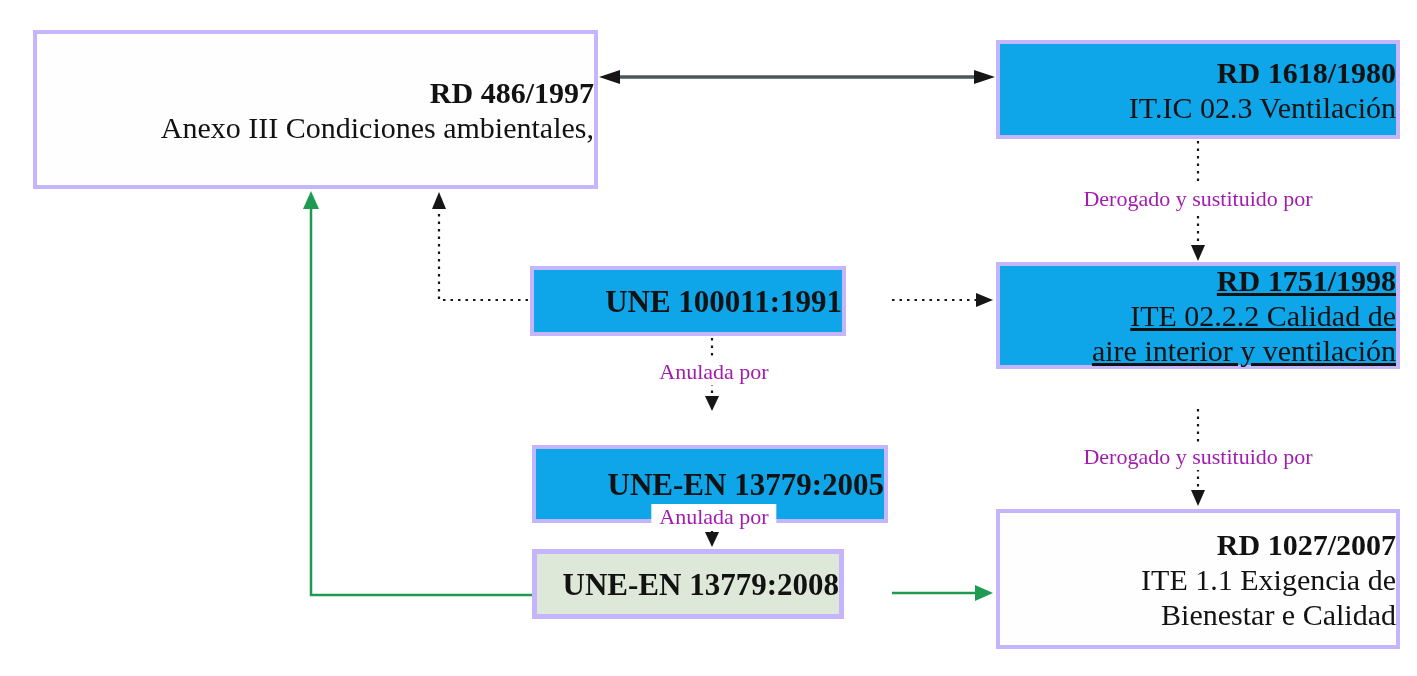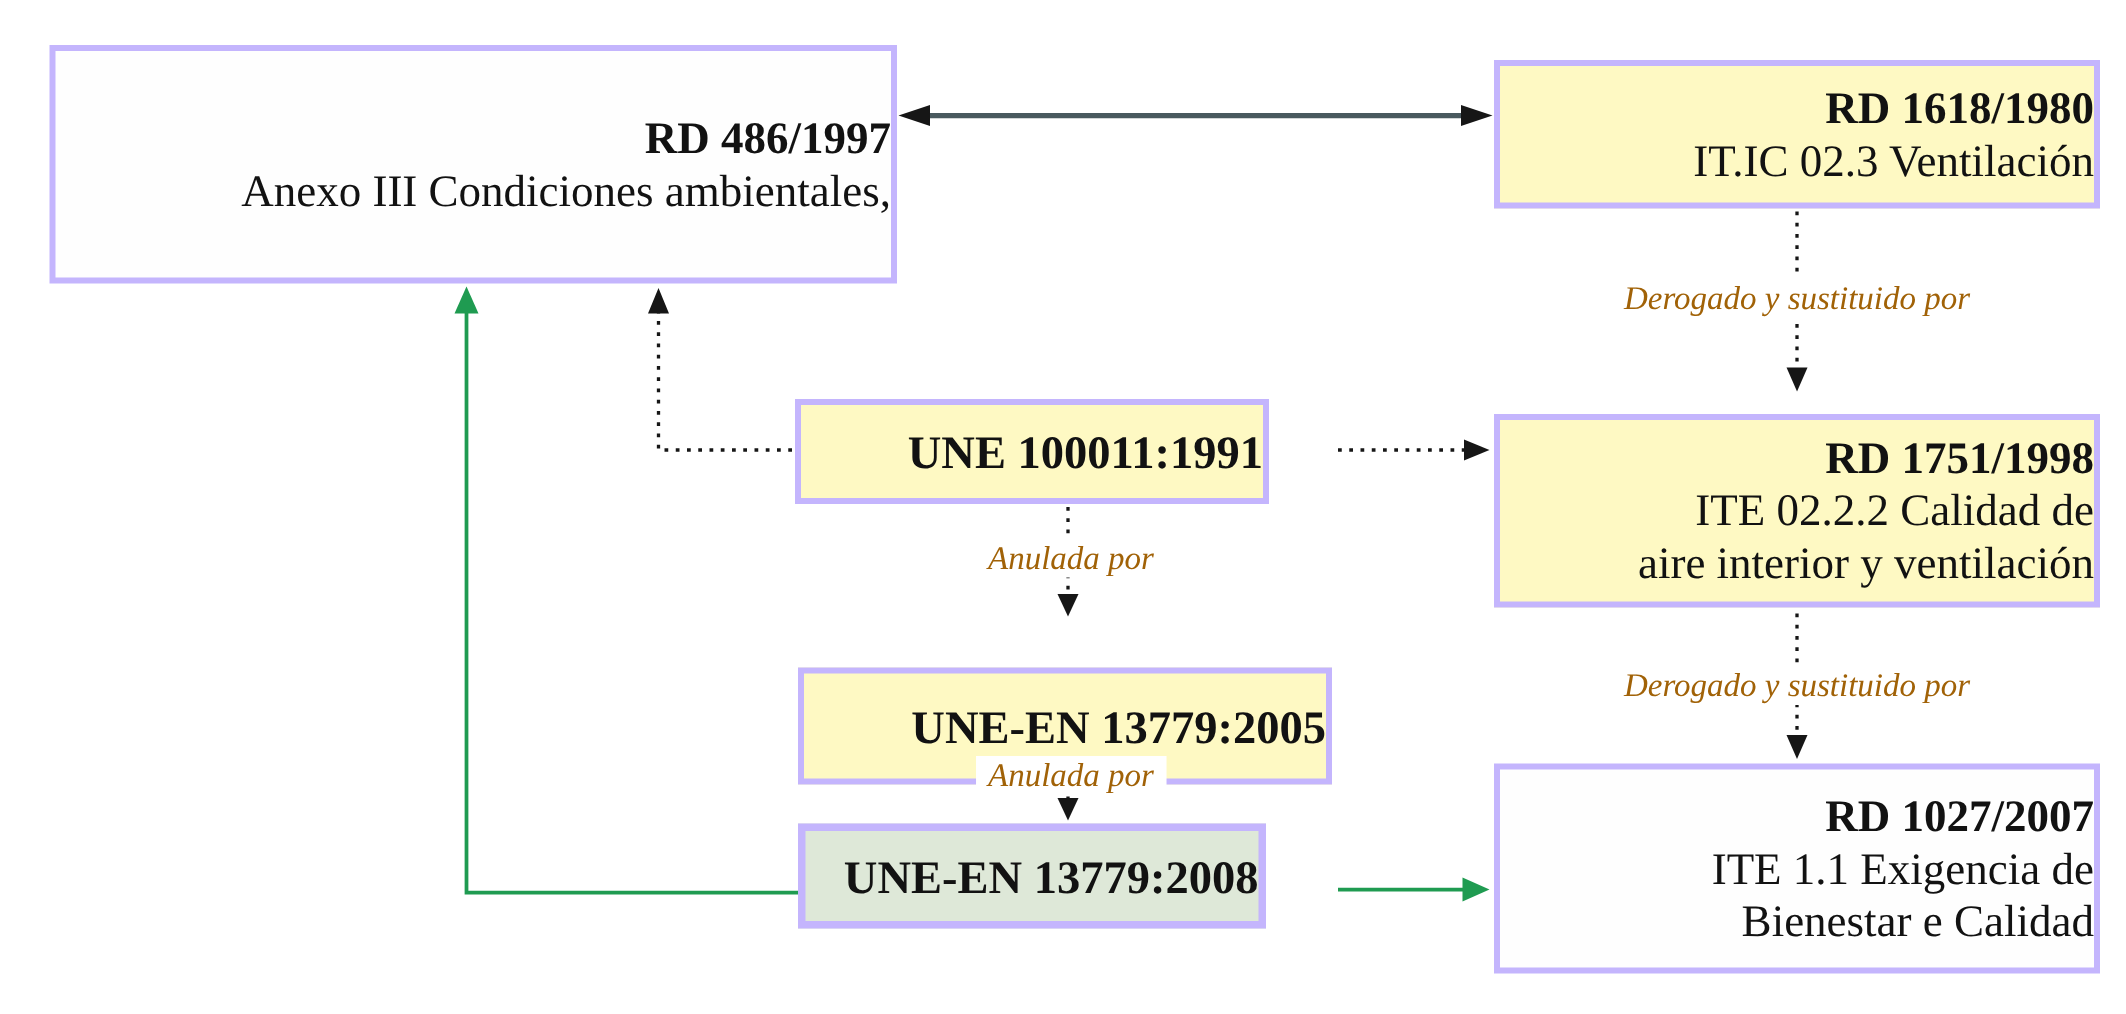--- a/index.html
+++ b/index.html
@@ -25,34 +25,33 @@
     justify-content: center;
     text-align: center;
     border: 4px solid #c4b5fd;
     color: #121212;
   }
   .box .bline { font-size: 30px; line-height: 35px; white-space: nowrap; }
   .box .title { font-weight: bold; }
   .box.une .bline { font-size: 31px; }
 
   .fill-white { background: #fefefe; }
-  .fill-gray  { background: #fef9c3; }
+  .fill-gray  { background: #0ea5e9; }
   .fill-green { background: #dee8d8; border-width: 5px; }
 
   .edge-label {
     position: absolute;
     z-index: 2;
     transform: translate(-50%, -50%);
-    font-style: italic;
     font-size: 22px;
     line-height: 24px;
     padding: 1px 8px;
     background: #ffffff;
     white-space: nowrap;
-    color: #a16207;
+    color: #a21caf;
   }
 </style>
 </head>
 <body>
 
 <div class="canvas">
 
   <svg class="wires" width="1417" height="676" viewBox="0 0 1417 676">
 
     <line x1="614" y1="77" x2="980" y2="77" stroke-width="3.5" stroke="#49595e"></line>
@@ -91,21 +90,21 @@
 
   <div class="box fill-gray" style="left:996px; top:40px; width:404px; height:99px;">
     <div class="bline title">RD 1618/1980</div>
     <div class="bline">IT.IC 02.3 Ventilación</div>
   </div>
 
   <div class="box une fill-gray" style="left:530px; top:266px; width:316px; height:70px;">
     <div class="bline title">UNE 100011:1991</div>
   </div>
 
-  <div class="box fill-gray" style="left:996px; top:276px; width:404px; height:129px;">
+  <div class="box fill-gray" style="left:996px; top:262px; width:404px; height:107px;text-decoration:underline;">
     <div class="bline title">RD 1751/1998</div>
     <div class="bline">ITE 02.2.2 Calidad de</div>
     <div class="bline">aire interior y ventilación</div>
   </div>
 
   <div class="box une fill-gray" style="left:532px; top:413px; width:356px; height:78px;margin-top:32px;">
     <div class="bline title">UNE-EN 13779:2005</div>
   </div>
 
   <div class="box une fill-green" style="left:532px; top:549px; width:312px; height:70px;">

